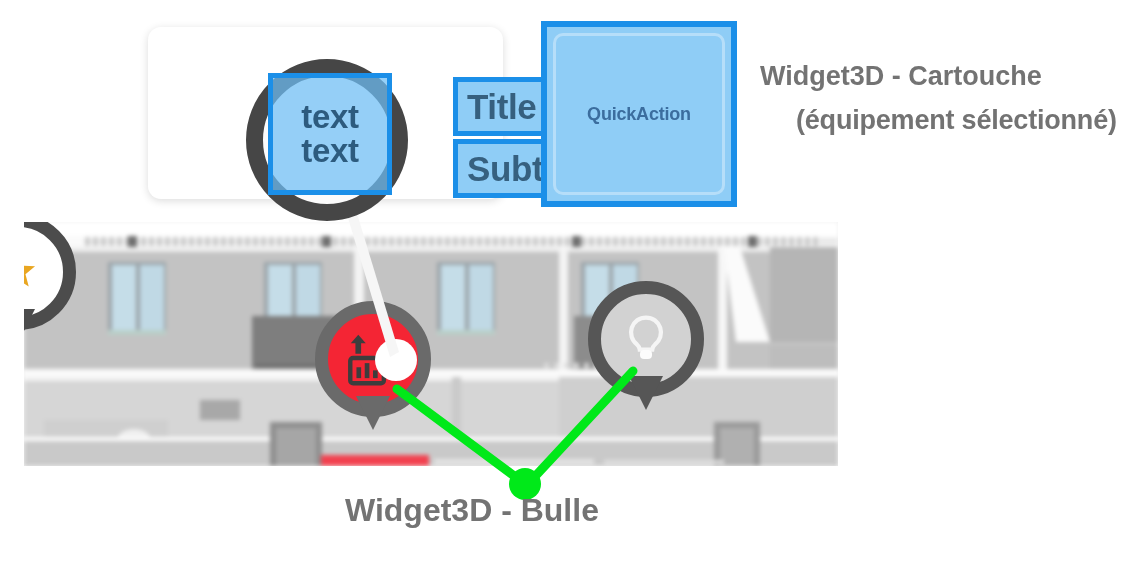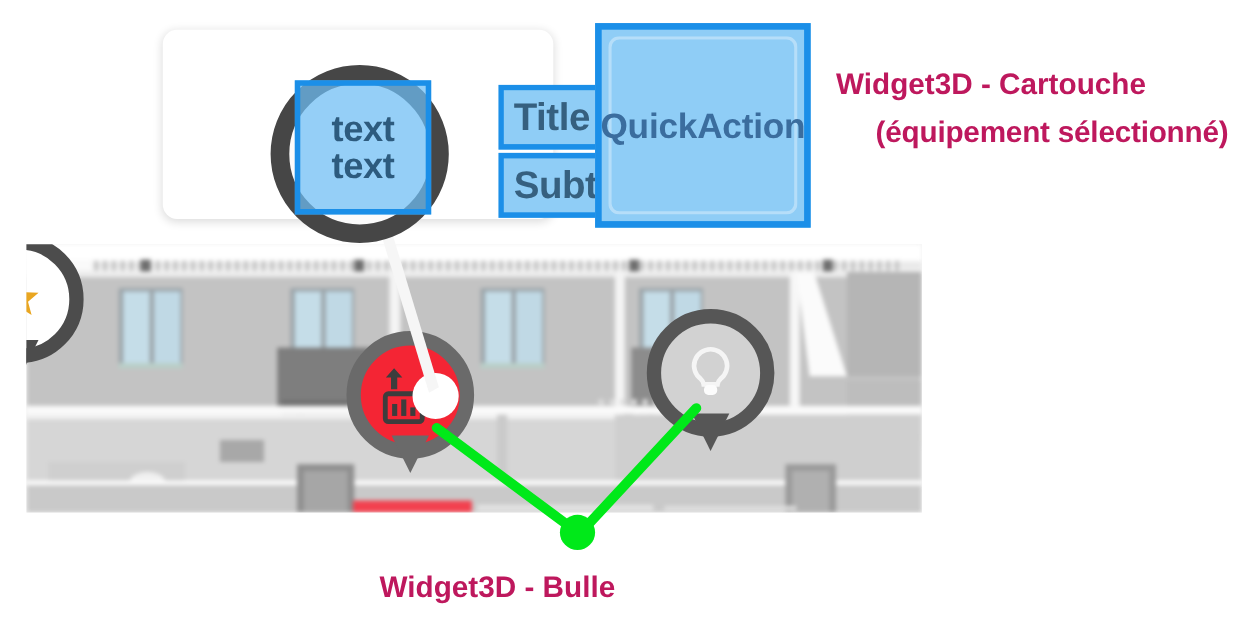--- a/index.html
+++ b/index.html
@@ -187,44 +187,44 @@
   }
   .quickaction .qa-inner {
     position: absolute;
     left: 6px; top: 6px; right: 6px; bottom: 6px;
     border-radius: 10px;
     background: #8fcdf6;
     box-shadow: inset 0 0 0 3px rgba(255,255,255,0.35);
   }
   .quickaction span {
     position: relative;
-    font-size: 32px;
+    font-size: 18px;
     font-weight: bold;
     color: #3b6d9e;
     letter-spacing: -0.2px;
   }
 
   
   .green-label {
     position: absolute;
-    color: #be185d;
+    color: #737373;
     font-weight: bold;
     white-space: nowrap;
   }
   #label-cartouche {
     left: 760px;
     top: 54px;
     font-size: 27px;
     line-height: 44px;
   }
   #label-cartouche .line2 { letter-spacing: -0.2px; margin-left: 36px; }
   #label-bulle {
     left: 345px;
-    top: 519px;
-    font-size: 27px;
+    top: 492px;
+    font-size: 32px;
   }
 </style>
 </head>
 <body>
 
 <div class="stage">
 
   <div class="scene-wrap">
     <div class="scene-inner">
       <svg class="scene-svg" viewBox="0 0 814 244" preserveAspectRatio="none">

